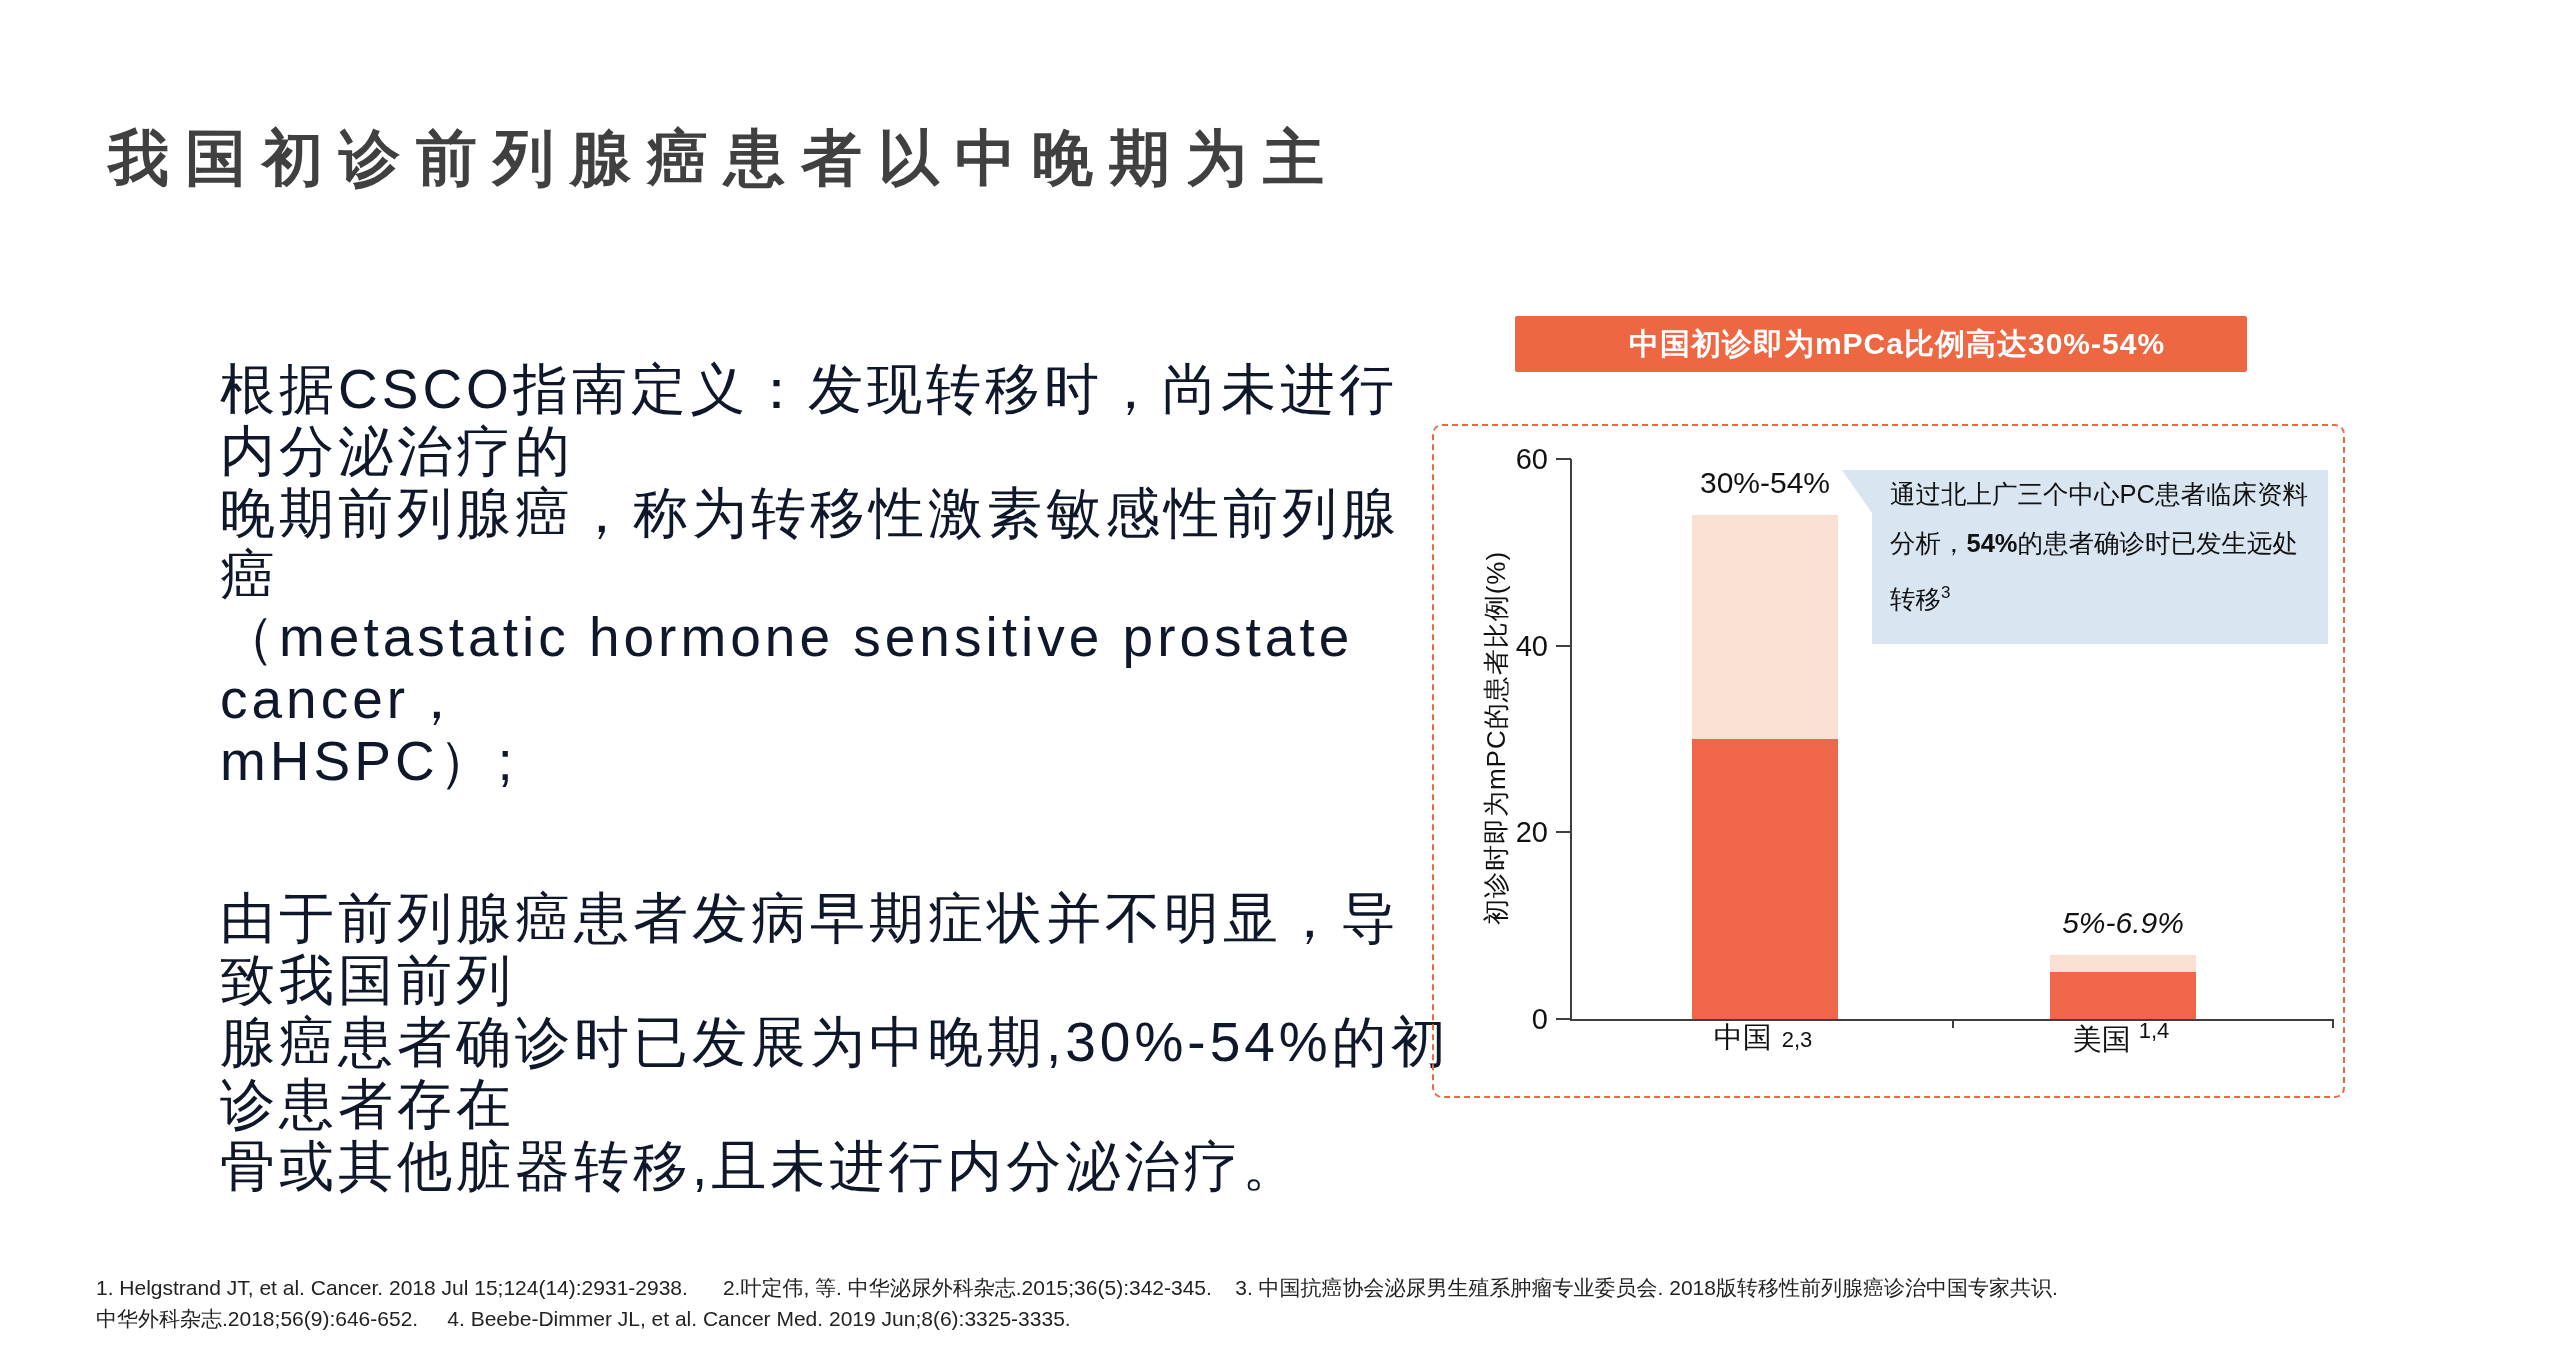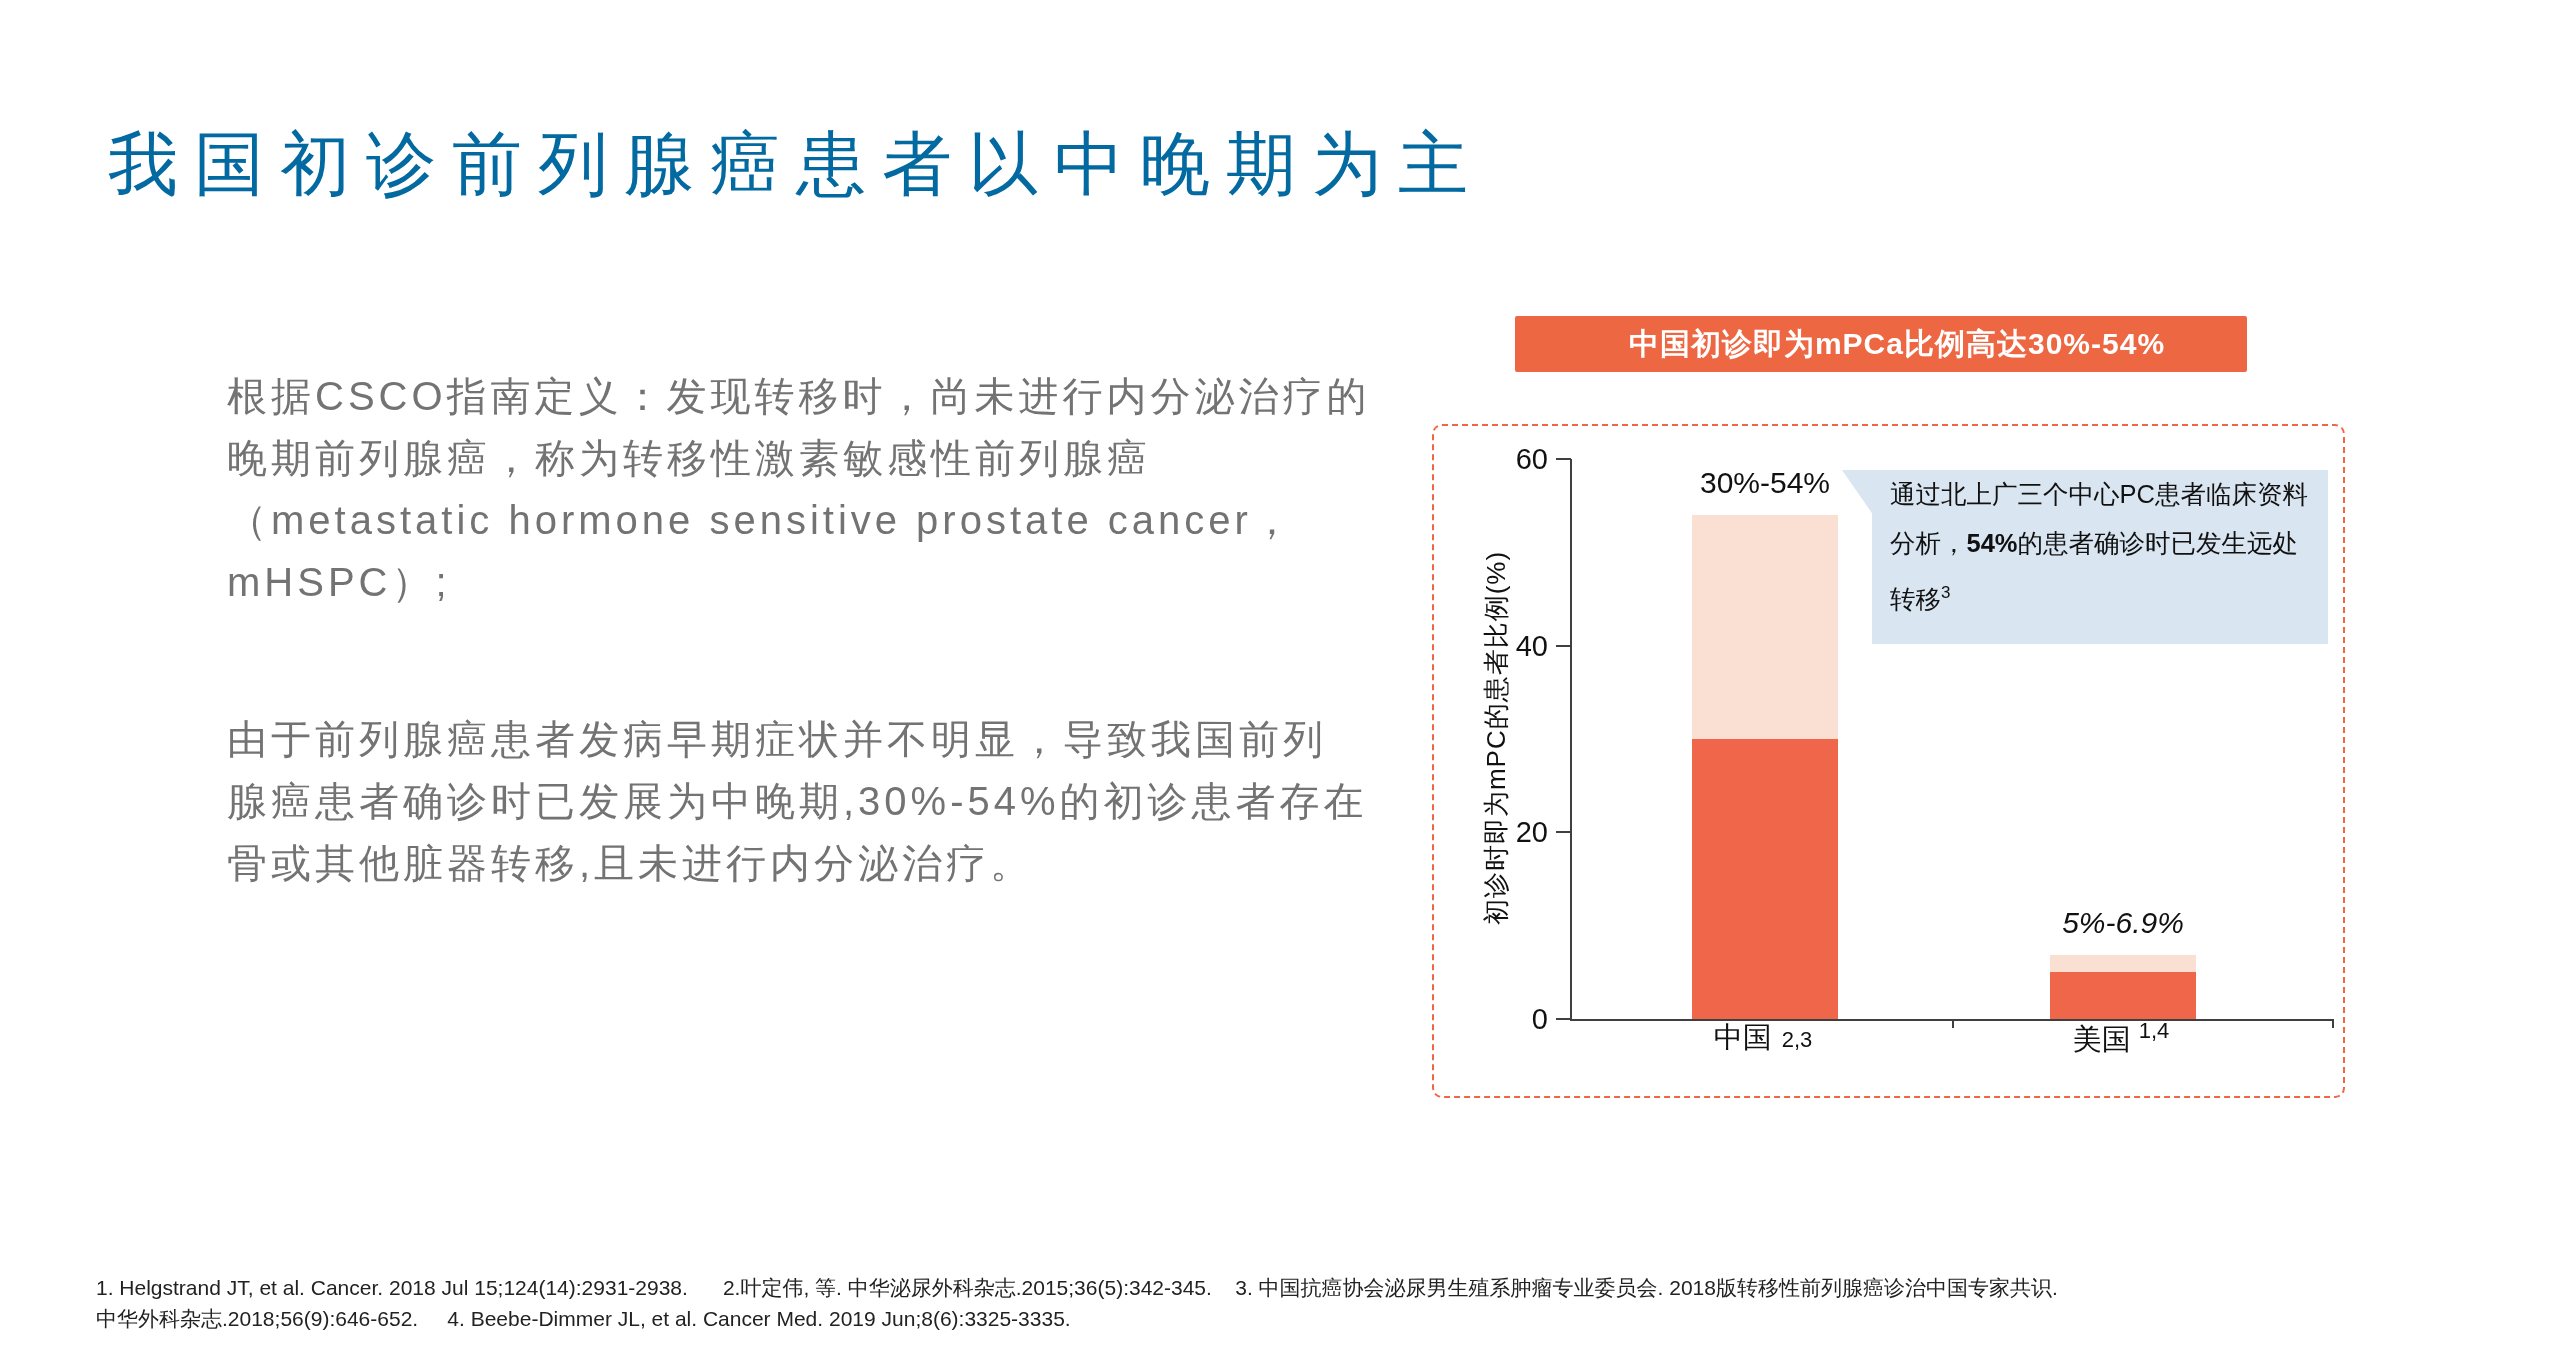--- a/index.html
+++ b/index.html
@@ -3,27 +3,27 @@
 <meta charset="utf-8">
 <style>
   html,body{margin:0;padding:0;background:#e9e9e9;}
   .slide{
     position:relative;width:2560px;height:1347px;background:#ffffff;overflow:hidden;
     font-family:"Liberation Sans","DejaVu Sans",sans-serif;color:#141414;
   }
   
   .page-title{
     position:absolute;left:108px;top:118px;margin:0;
-    font-size:70px;font-weight:400;letter-spacing:16px;color:#0369a1;white-space:nowrap;
+    font-size:61px;font-weight:700;letter-spacing:16px;color:#404040;white-space:nowrap;
   }
   
   .body-text{position:absolute;left:210px;top:348px;width:1250px;}
   .body-text p{
-    margin:17px;font-size:40px;line-height:62px;letter-spacing:4px;
-    white-space:pre-line;color:#737373;
+    margin:10px;font-size:55px;line-height:62px;letter-spacing:4px;
+    white-space:pre-line;color:#0f172a;
   }
   .body-text p + p{margin-top:95px;}
   
   .banner{
     position:absolute;left:1515px;top:316px;width:700px;height:56px;
     background:#ED6742;color:#ffffff;font-size:30px;font-weight:700;letter-spacing:1px;
     text-align:center;line-height:56px;border-radius:2px;padding-left:32px;
   }
   
   .chart-panel{

